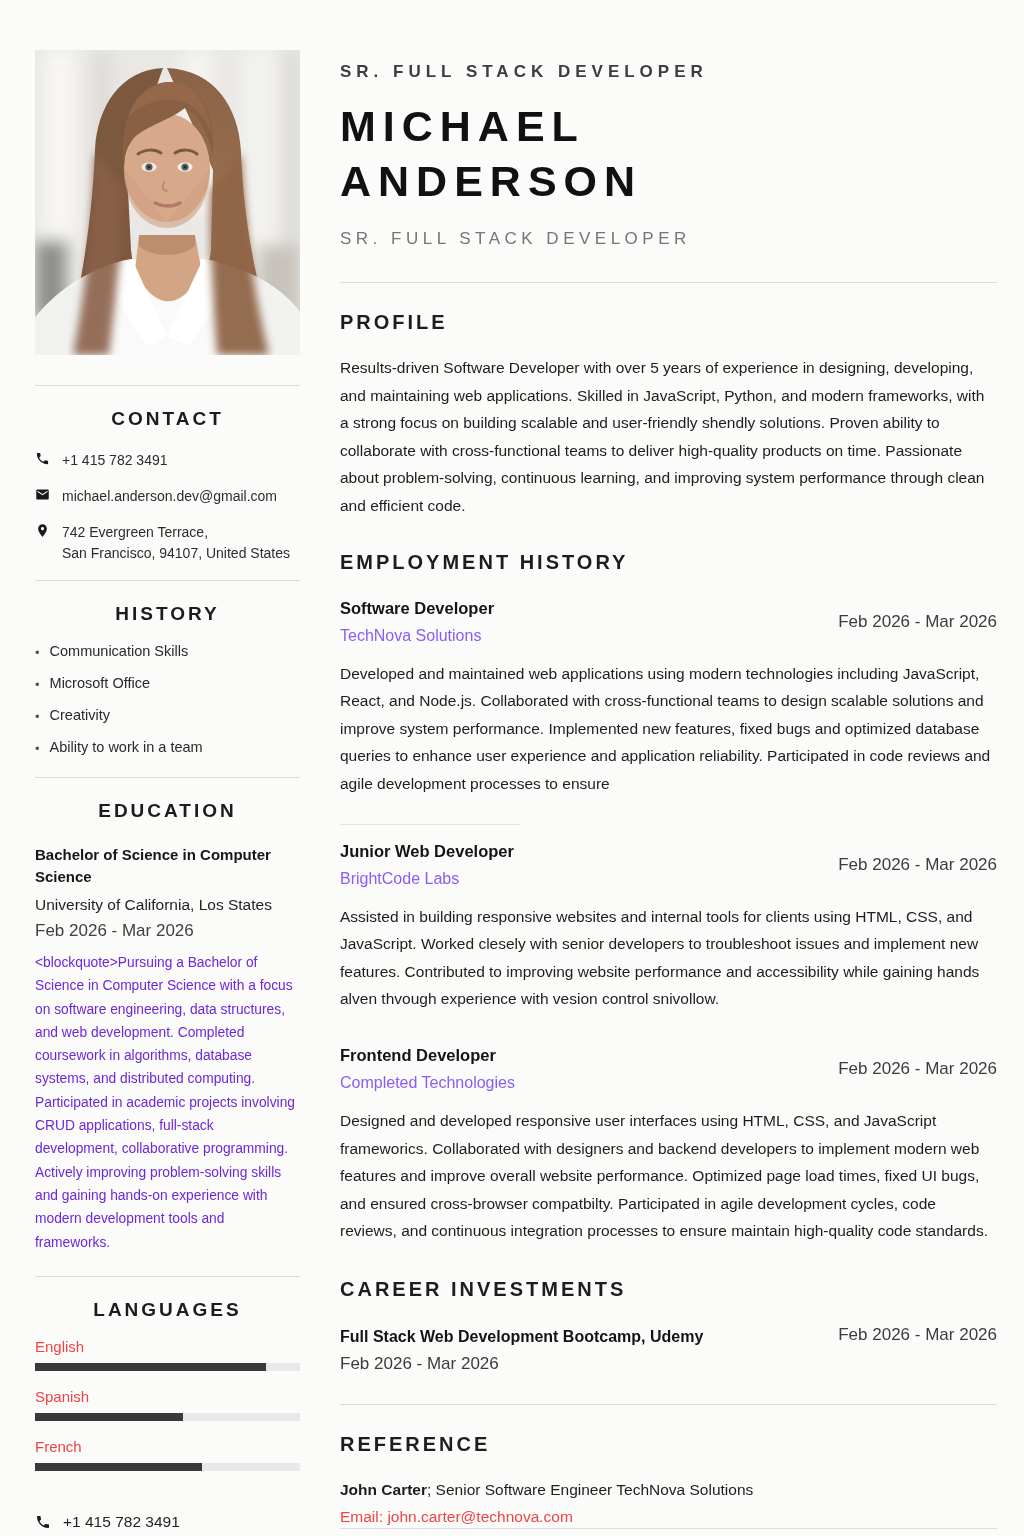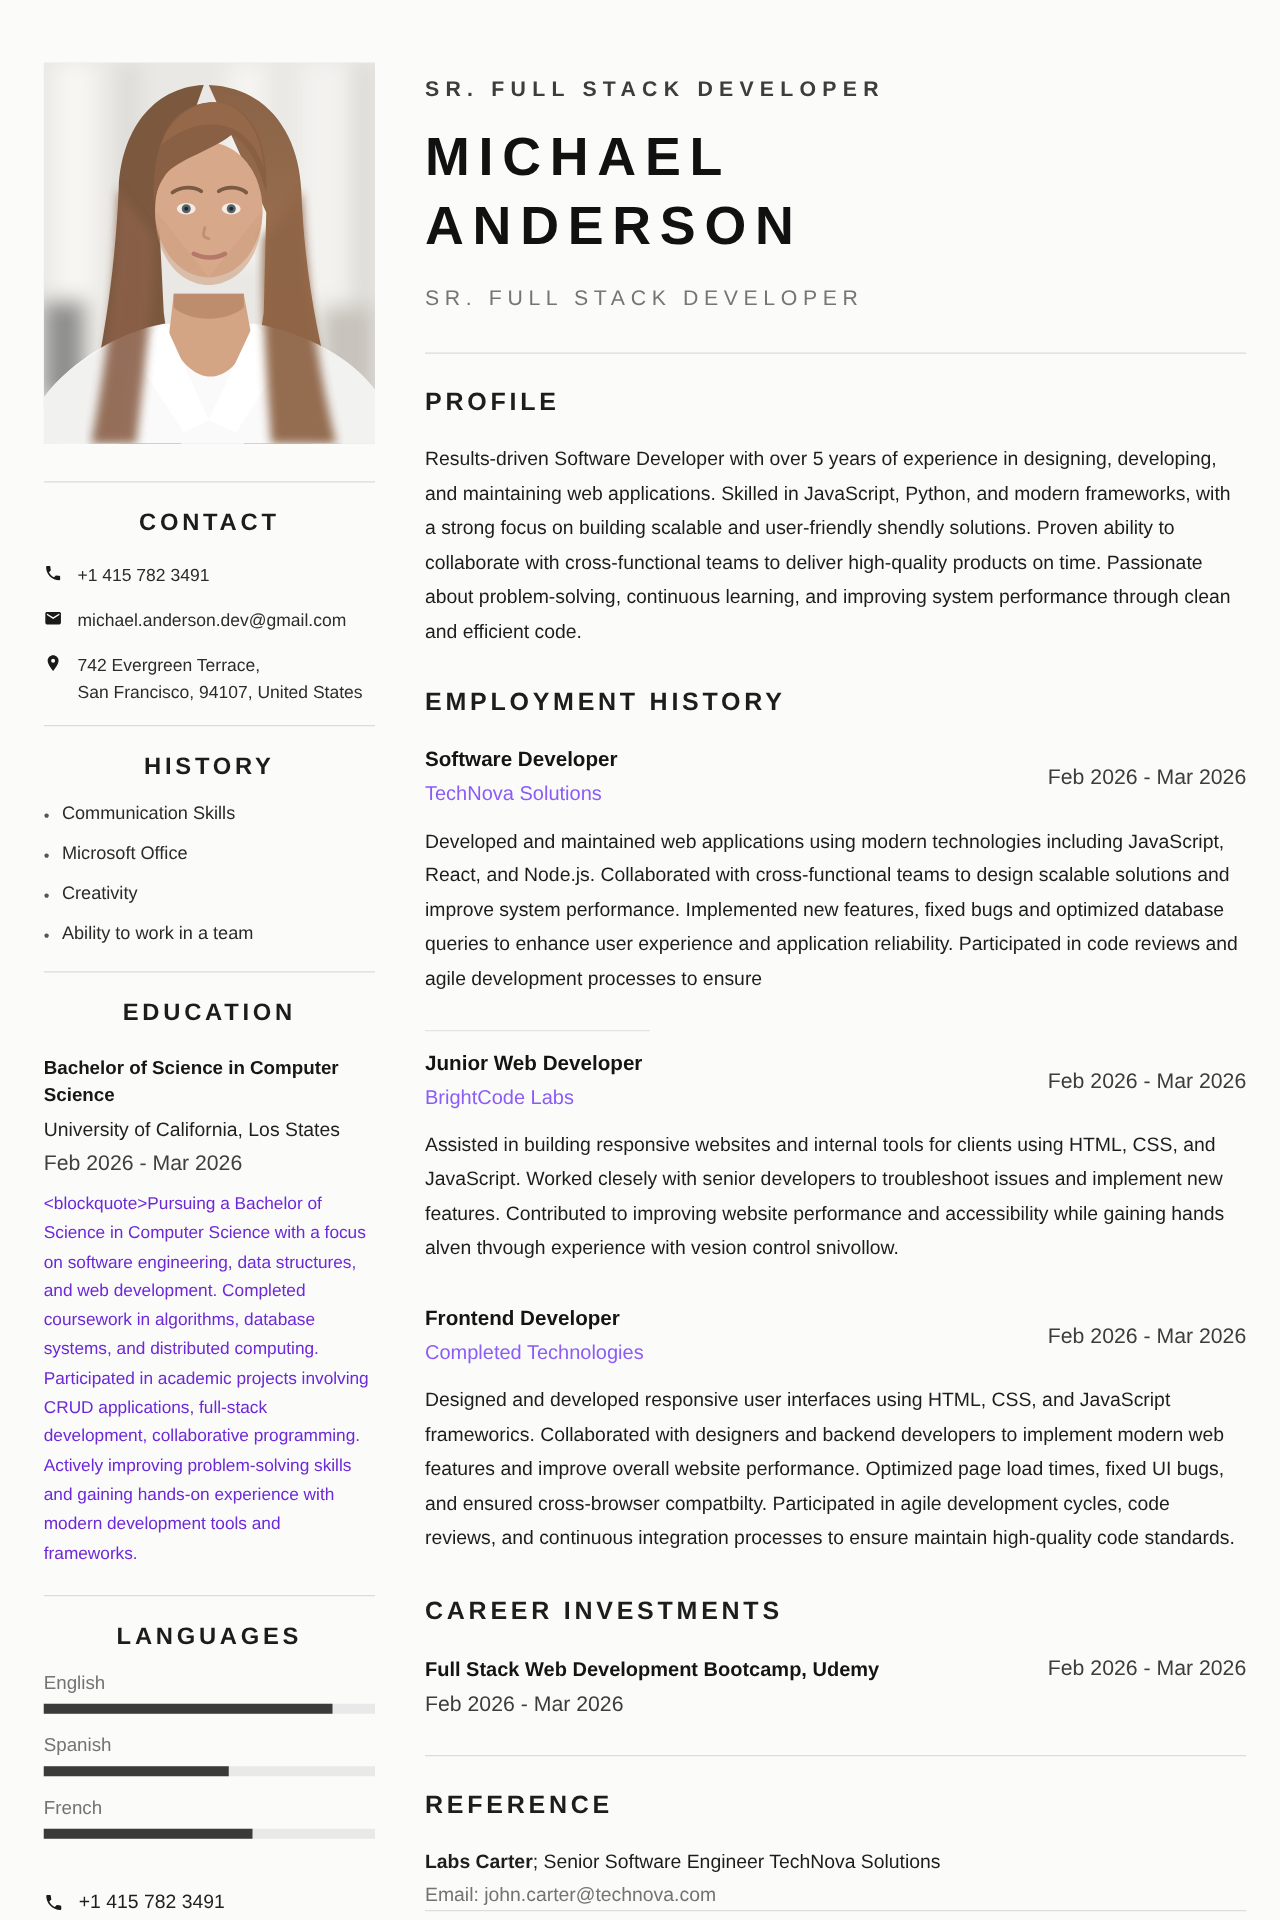--- a/index.html
+++ b/index.html
@@ -26,21 +26,21 @@
   .contact-row .cicon { width:15px; height:15px; flex:0 0 15px; margin-right:12px; margin-top:1px; }
   .contact-row .ctext { font-size:14px; color:#2c2c2c; line-height:21px; }
   .skill-list { margin-top:18px; list-style:none; }
   .skill-list li { font-size:14.5px; color:#2a2a2a; margin-bottom:12px; display:flex; }
   .skill-list .dot { color:#555; margin-right:10px; font-size:13px; line-height:20px; }
   .edu-degree { font-size:15px; font-weight:700; line-height:22px; color:#161616; margin-top:22px; }
   .edu-school { font-size:15.5px; color:#1f1f1f; margin-top:8px; }
   .edu-dates  { font-size:17px; color:#3f3f3f; margin-top:7px; }
   .edu-desc   { font-size:13.8px; color:#6d28d9; line-height:23.3px; margin-top:10px; }
   .lang-block { margin-top:17px; }
-  .lang-name  { font-size:15px; color:#737373; margin-bottom:8px; }
+  .lang-name  { font-size:15px; color:#ef4444; margin-bottom:8px; }
   .lang-track { width:100%; height:8px; background:#e9e9e9; }
   .lang-fill  { height:8px; background:#3a3a3a; }
   .side-phone { display:flex; align-items:center; margin-top:42px; }
   .side-phone .cicon { width:16px; height:16px; margin-right:12px; }
   .side-phone .ctext { font-size:15.5px; color:#1f1f1f; }
   
   .main { position:absolute; left:340px; top:62px; width:657px; }
   .eyebrow {
     font-size:17px; font-weight:600; letter-spacing:5px; color:#3d3d3d;
   }
@@ -65,21 +65,21 @@
   .job-title { font-size:16.5px; font-weight:700; color:#141414; line-height:25px; }
   .job-company { font-size:16px; color:#8b5cf6; line-height:25px; margin-top:2px; }
   .job-dates { font-size:17px; color:#3c3c3c; white-space:nowrap; }
   .job-desc { font-size:15.5px; line-height:27.6px; color:#1d1d1d; margin-top:12px; }
   .sub-divider { border:none; border-top:1px solid #e3e3e3; width:180px; margin:26px 0 0 0; }
   .inv-head { display:flex; justify-content:space-between; align-items:flex-start; margin-top:24px; }
   .inv-title { font-size:16px; font-weight:700; color:#141414; line-height:24px; }
   .inv-dates-below { font-size:17px; color:#3c3c3c; margin-top:5px; }
   .ref-line { font-size:15.5px; line-height:27.5px; color:#1d1d1d; margin-top:20px; }
   .ref-line .ref-name { font-weight:700; }
-  .ref-row { font-size:15.5px; line-height:27.5px; color:#737373; }
+  .ref-row { font-size:15.5px; line-height:27.5px; color:#ef4444; }
   .bottom-rule { position:absolute; left:340px; top:1528px; width:657px; border:none; border-top:1px solid #dedede; }
 </style>
 </head>
 <body>
 
 <aside class="sidebar">
 
   <div class="photo-frame">
     <svg width="265" height="305" viewBox="0 0 265 305" xmlns="http://www.w3.org/2000/svg">
       <defs>
@@ -285,21 +285,21 @@
   <div class="inv-head">
     <div class="inv-title">Full Stack Web Development Bootcamp, Udemy</div>
     <div class="job-dates">Feb 2026 - Mar 2026</div>
   </div>
   <div class="inv-dates-below">Feb 2026 - Mar 2026</div>
 
   <hr class="m-divider" style="margin-top:30px;">
 
   <h2 class="m-heading reference">REFERENCE</h2>
   <p class="ref-line">
-    <span class="ref-name">Labs Carter</span><span>; Senior Software Engineer TechNova Solutions</span>
+    <span class="ref-name">John Carter</span><span>; Senior Software Engineer TechNova Solutions</span>
   </p>
   <p class="ref-row">
     <span>Email:</span>
     <span>john.carter@technova.com</span>
   </p>
   <p class="ref-row">
     <span>Phone:</span>
     <span>+1 415 585 7291</span>
   </p>
 </main>

